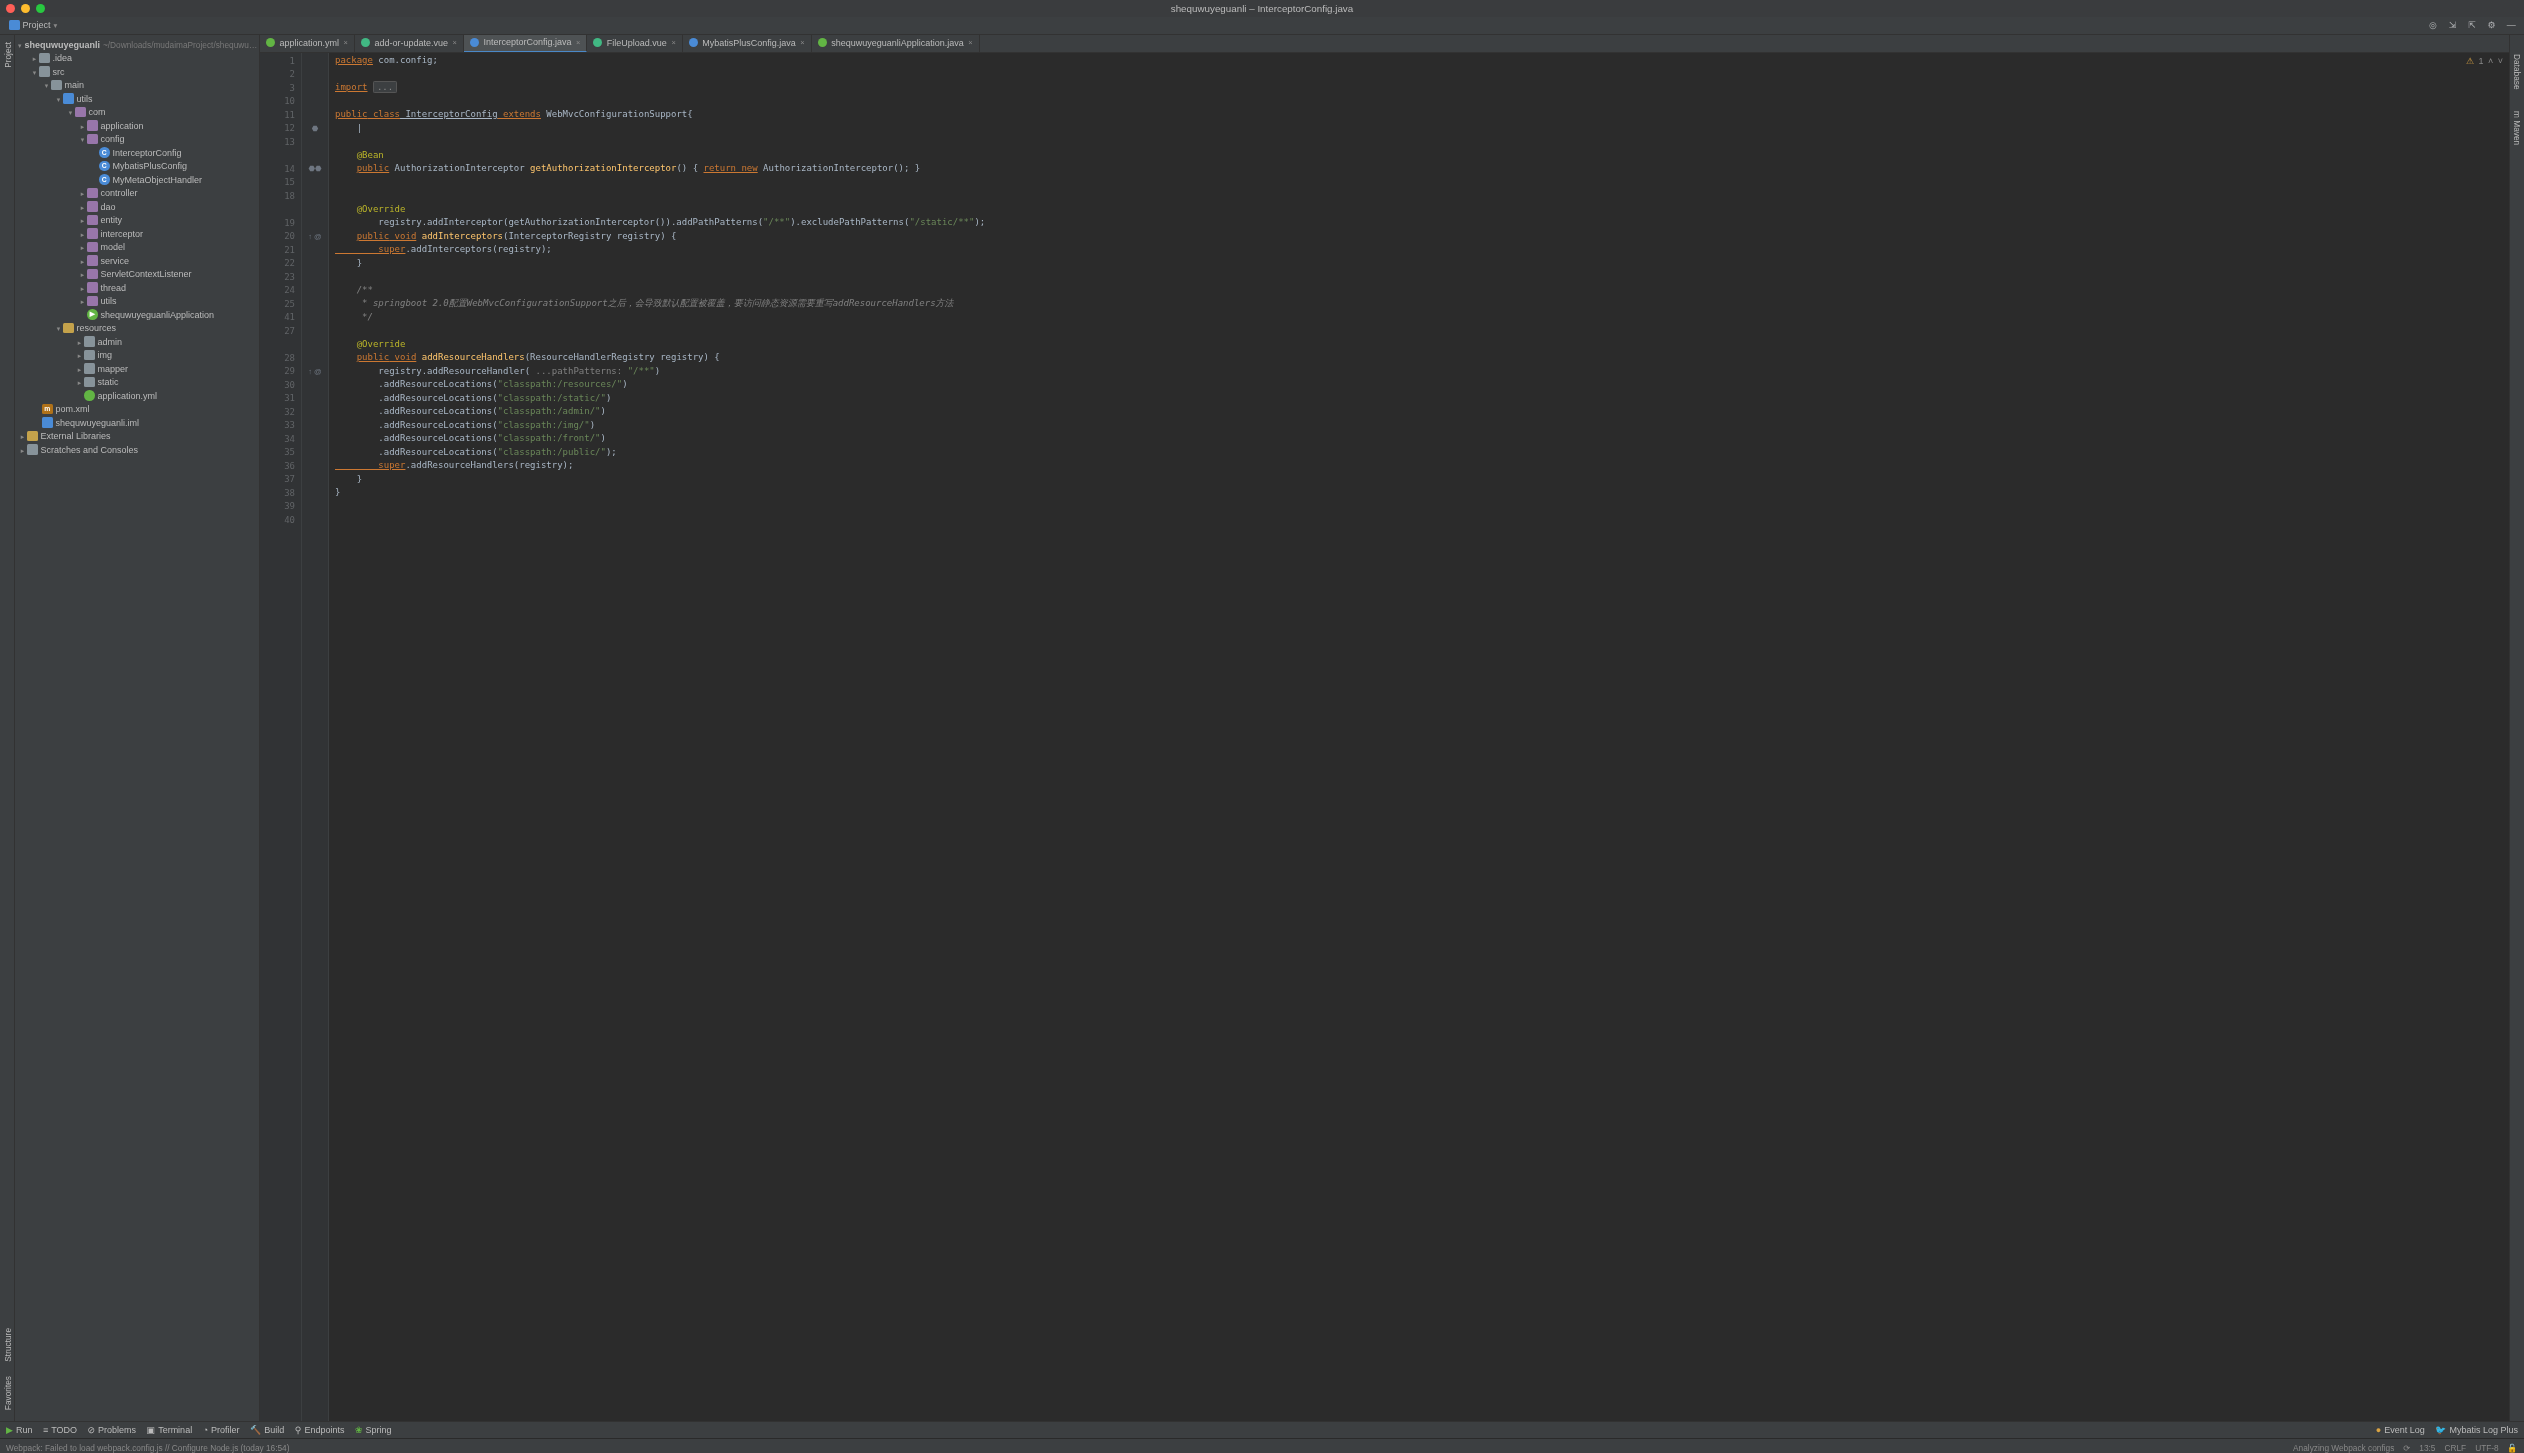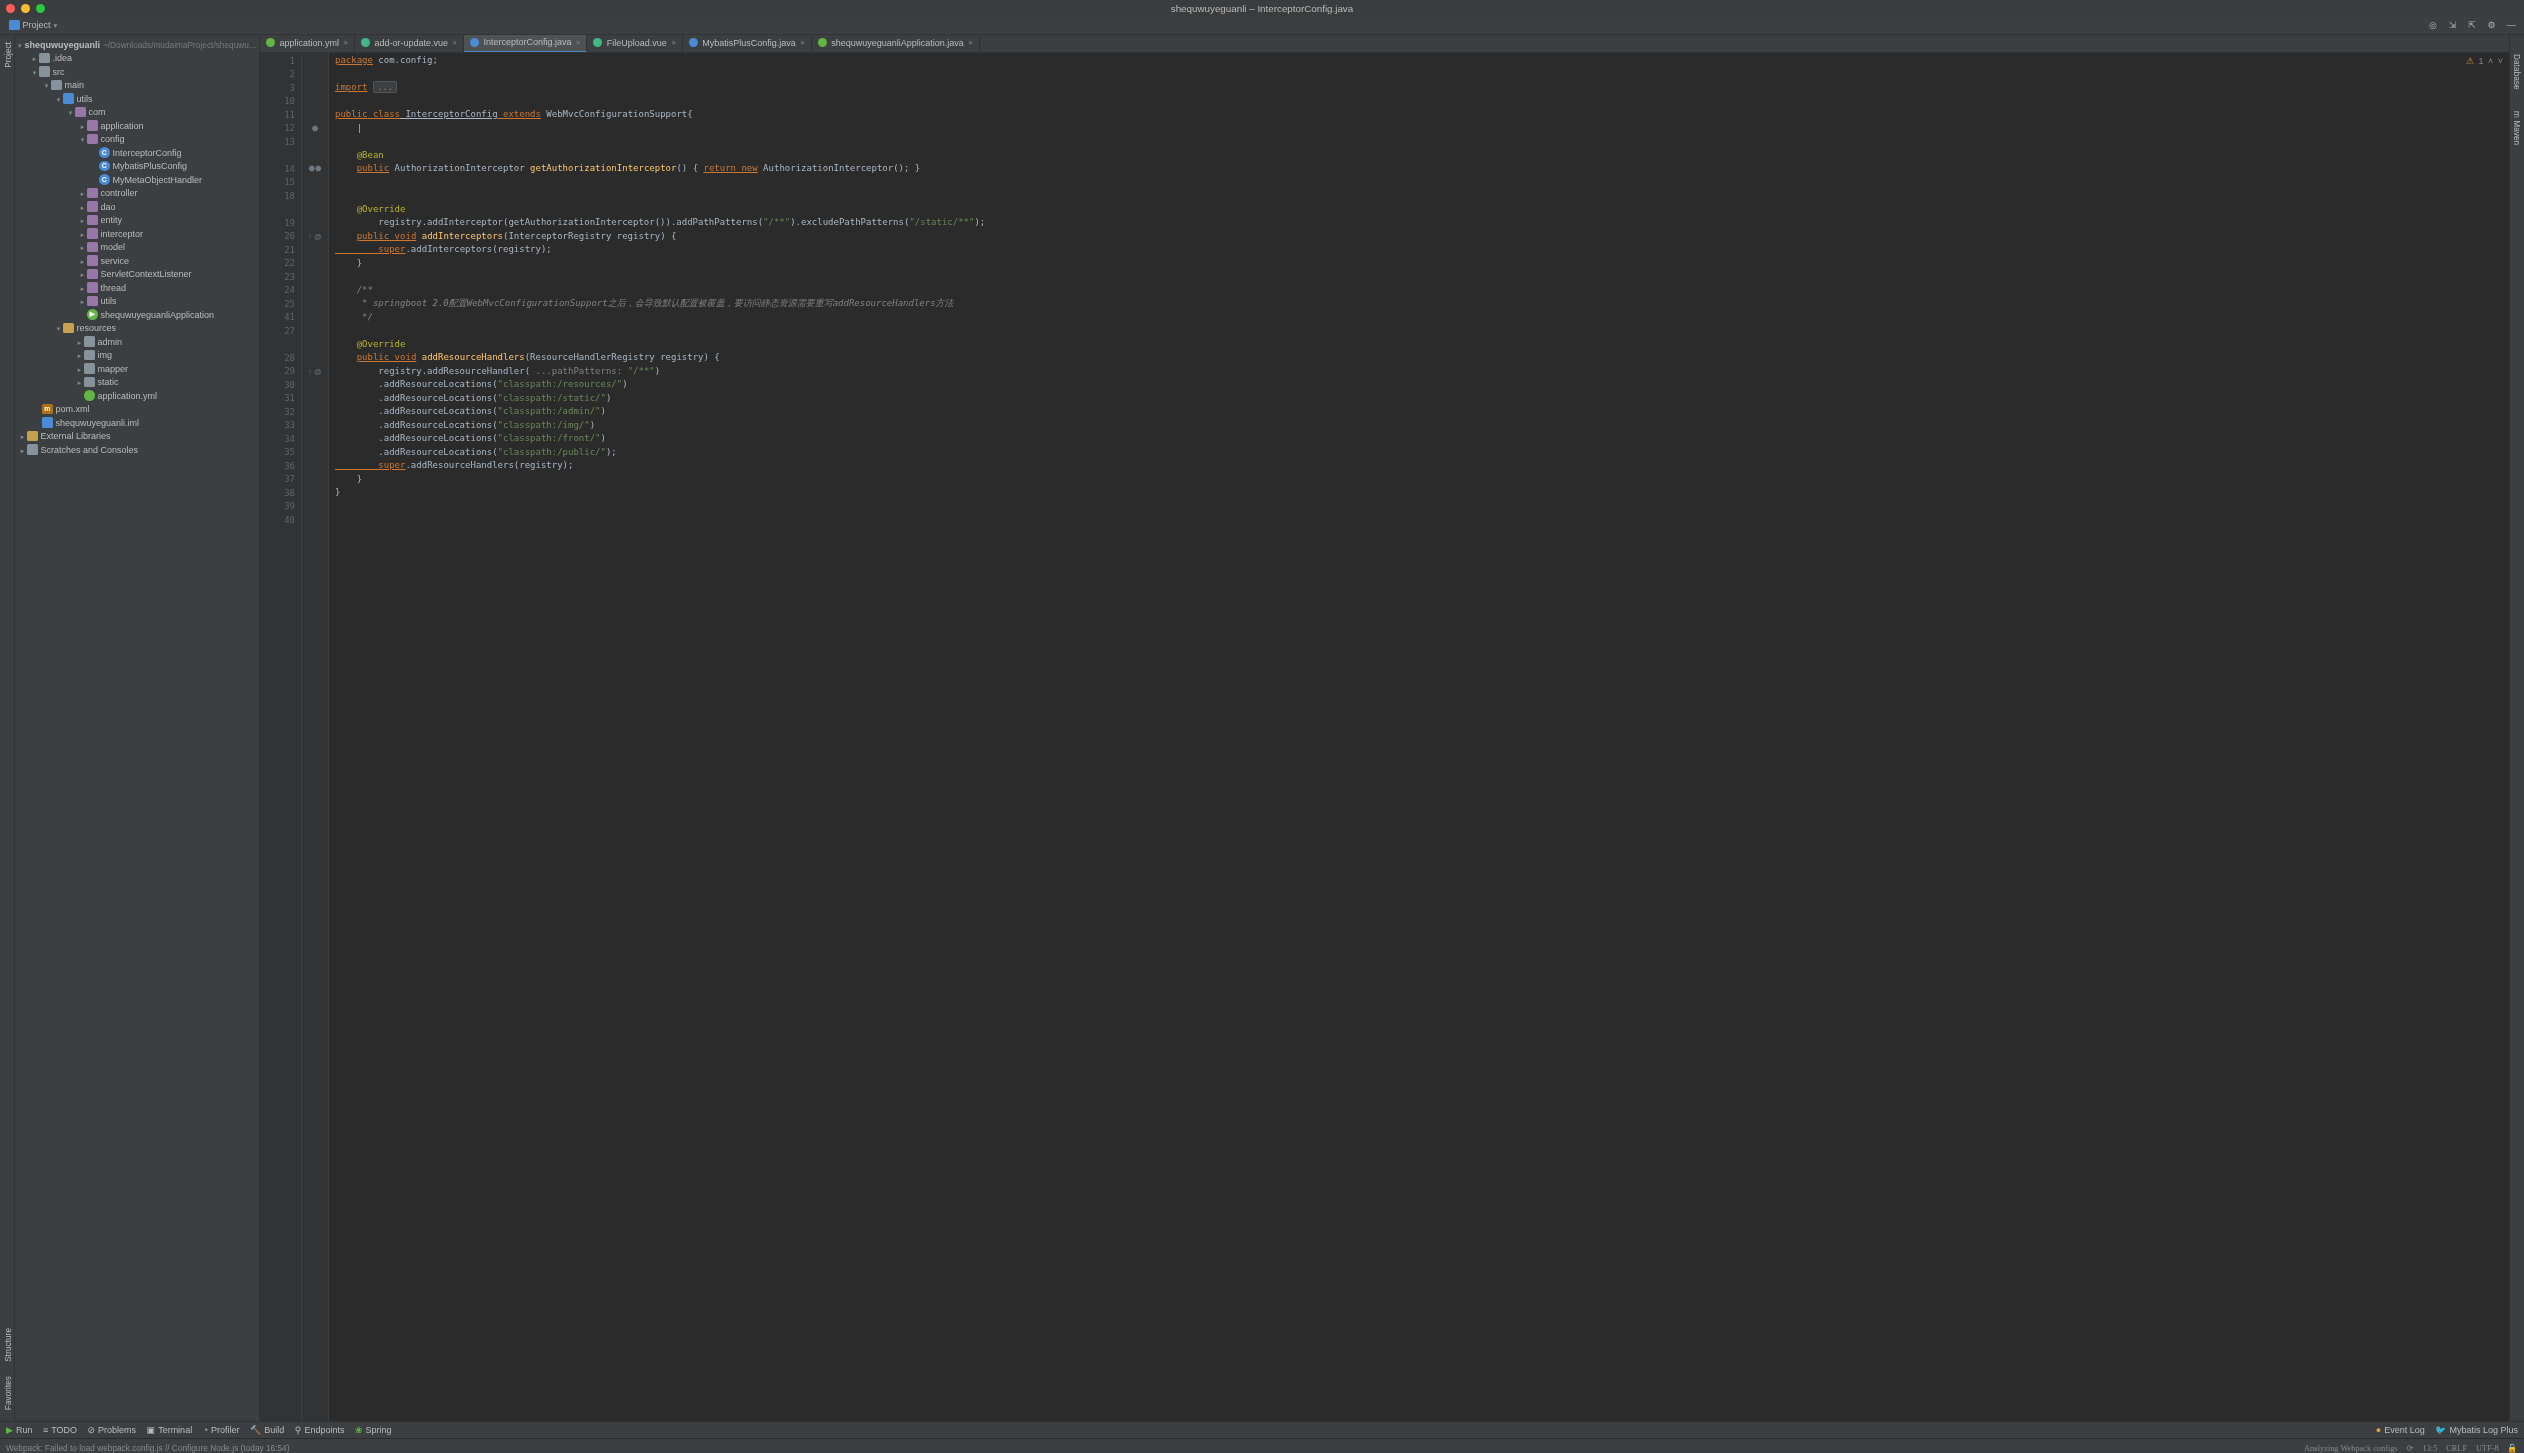--- a/index.html
+++ b/index.html
@@ -54,21 +54,21 @@
 .err { color: #808080; }
 .fold { background: #3c3f41; border: 0.8px solid #555; border-radius: 1.5px; color: #888; padding: 0 3px; }
 .editor-top-right { position: absolute; top: 3px; right: 6px; display: flex; align-items: center; gap: 4.5px; color: #888; }
 .warn-icon { color: #d9a343; }
 .right-gutter { width: 15px; background: #3c3f41; border-left: 0.8px solid #323232; display: flex; flex-direction: column; align-items: center; padding-top: 15px; gap: 6px; }
 .bottom-bar { height: 16.6px; background: #3c3f41; border-top: 0.8px solid #323232; display: flex; align-items: center; padding: 0 6px; gap: 10.5px; font-size: 9px; color: #bbb; }
 .bottom-btn { display: flex; align-items: center; gap: 3px; cursor: pointer; }
 .bottom-spacer { flex: 1; }
 .status-bar { height: 15px; background: #3c3f41; border-top: 0.8px solid #2a2a2a; display: flex; align-items: flex-end; padding: 0 6px; font-size: 8.3px; color: #888; }
 .status-spacer { flex: 1; }
-.status-item { margin-left: 9px; font-family: Liberation Serif, serif; }
+.status-item { margin-left: 9px; }
 </style>
 </head>
 <body>
 
 <div class="titlebar">
   <div class="traffic">
     <span class="tr-close"></span>
     <span class="tr-min"></span>
     <span class="tr-max"></span>
   </div>

